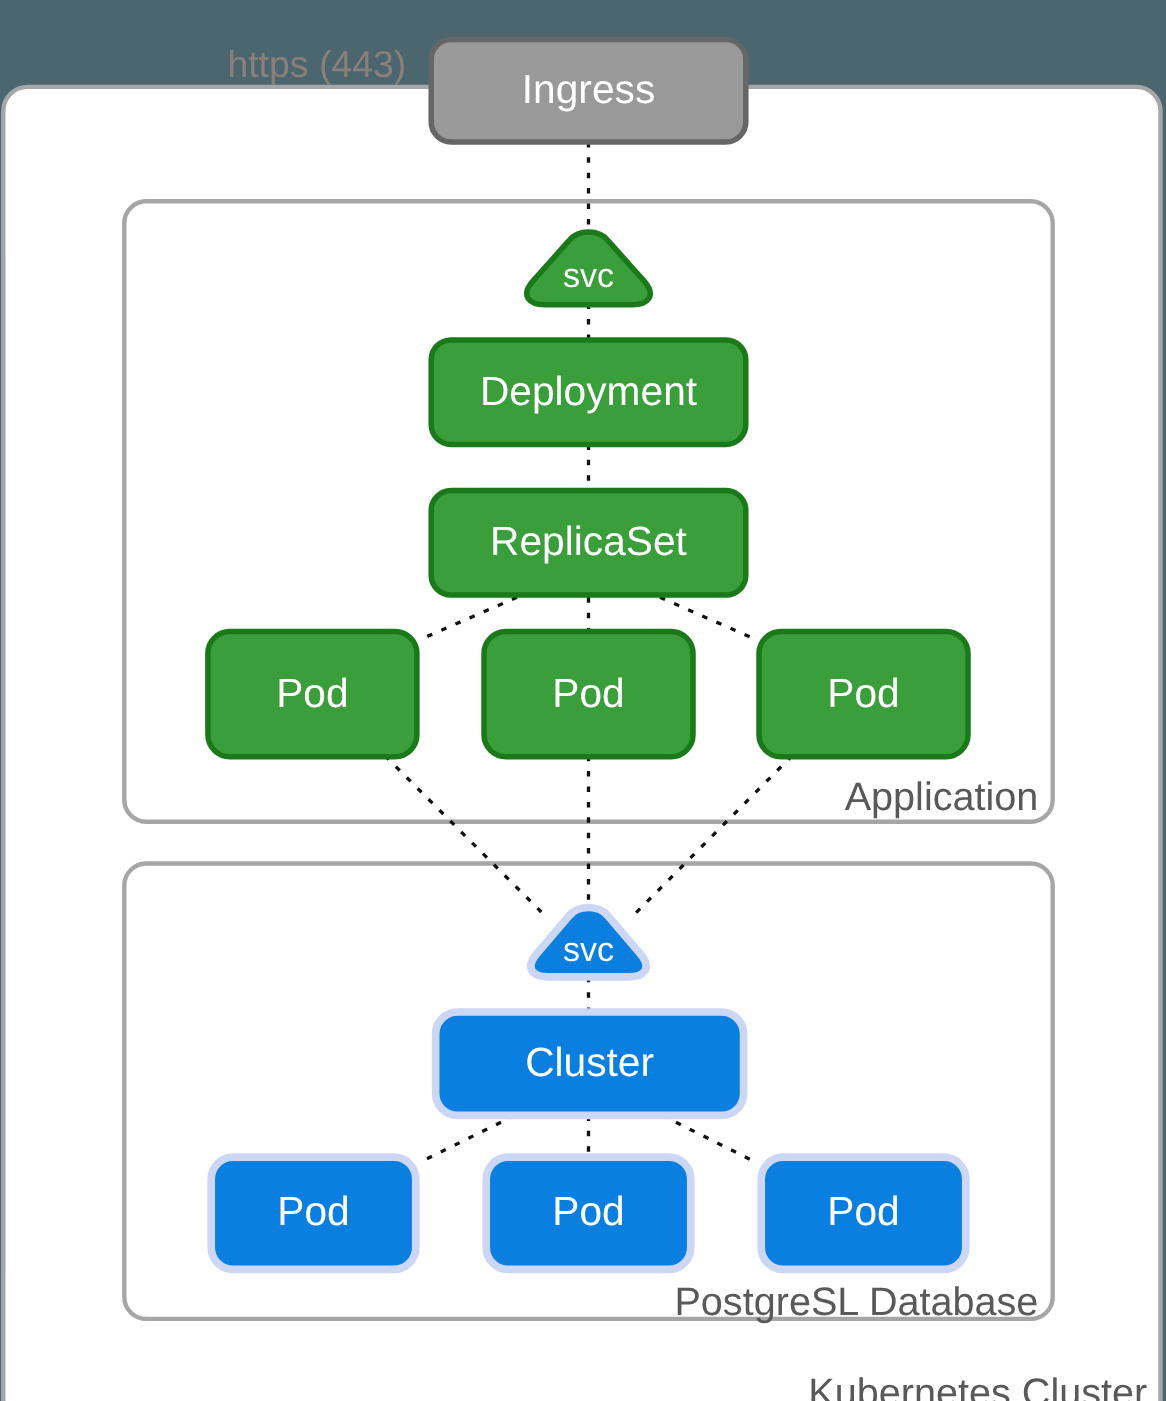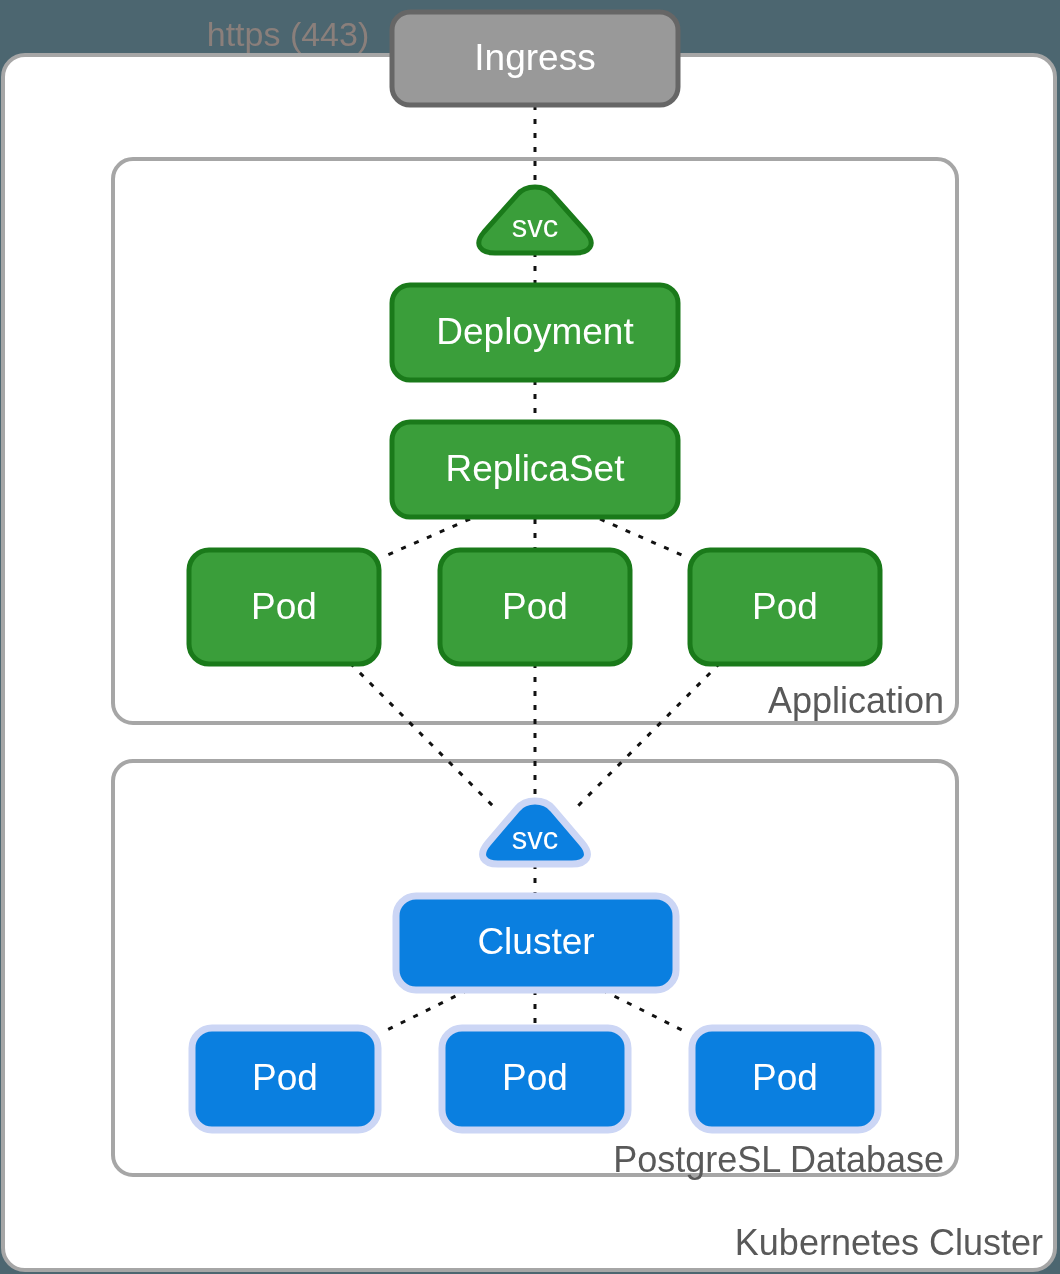--- a/index.html
+++ b/index.html
@@ -11,20 +11,21 @@
     width: 1060px;
     height: 1274px;
     overflow: hidden;
     font-family: "Liberation Sans", sans-serif;
     background: #4c6670;
   }
   #diagram-root {
     position: relative;
     width: 1060px;
     height: 1036px;
+    margin-top: 24px;
   }
   svg#k8s-diagram {
     display: block;
     width: 1060px;
     height: 1274px;
   }
   .node-label {
     font-family: "Liberation Sans", sans-serif;
     fill: #ffffff;
     text-anchor: middle;

